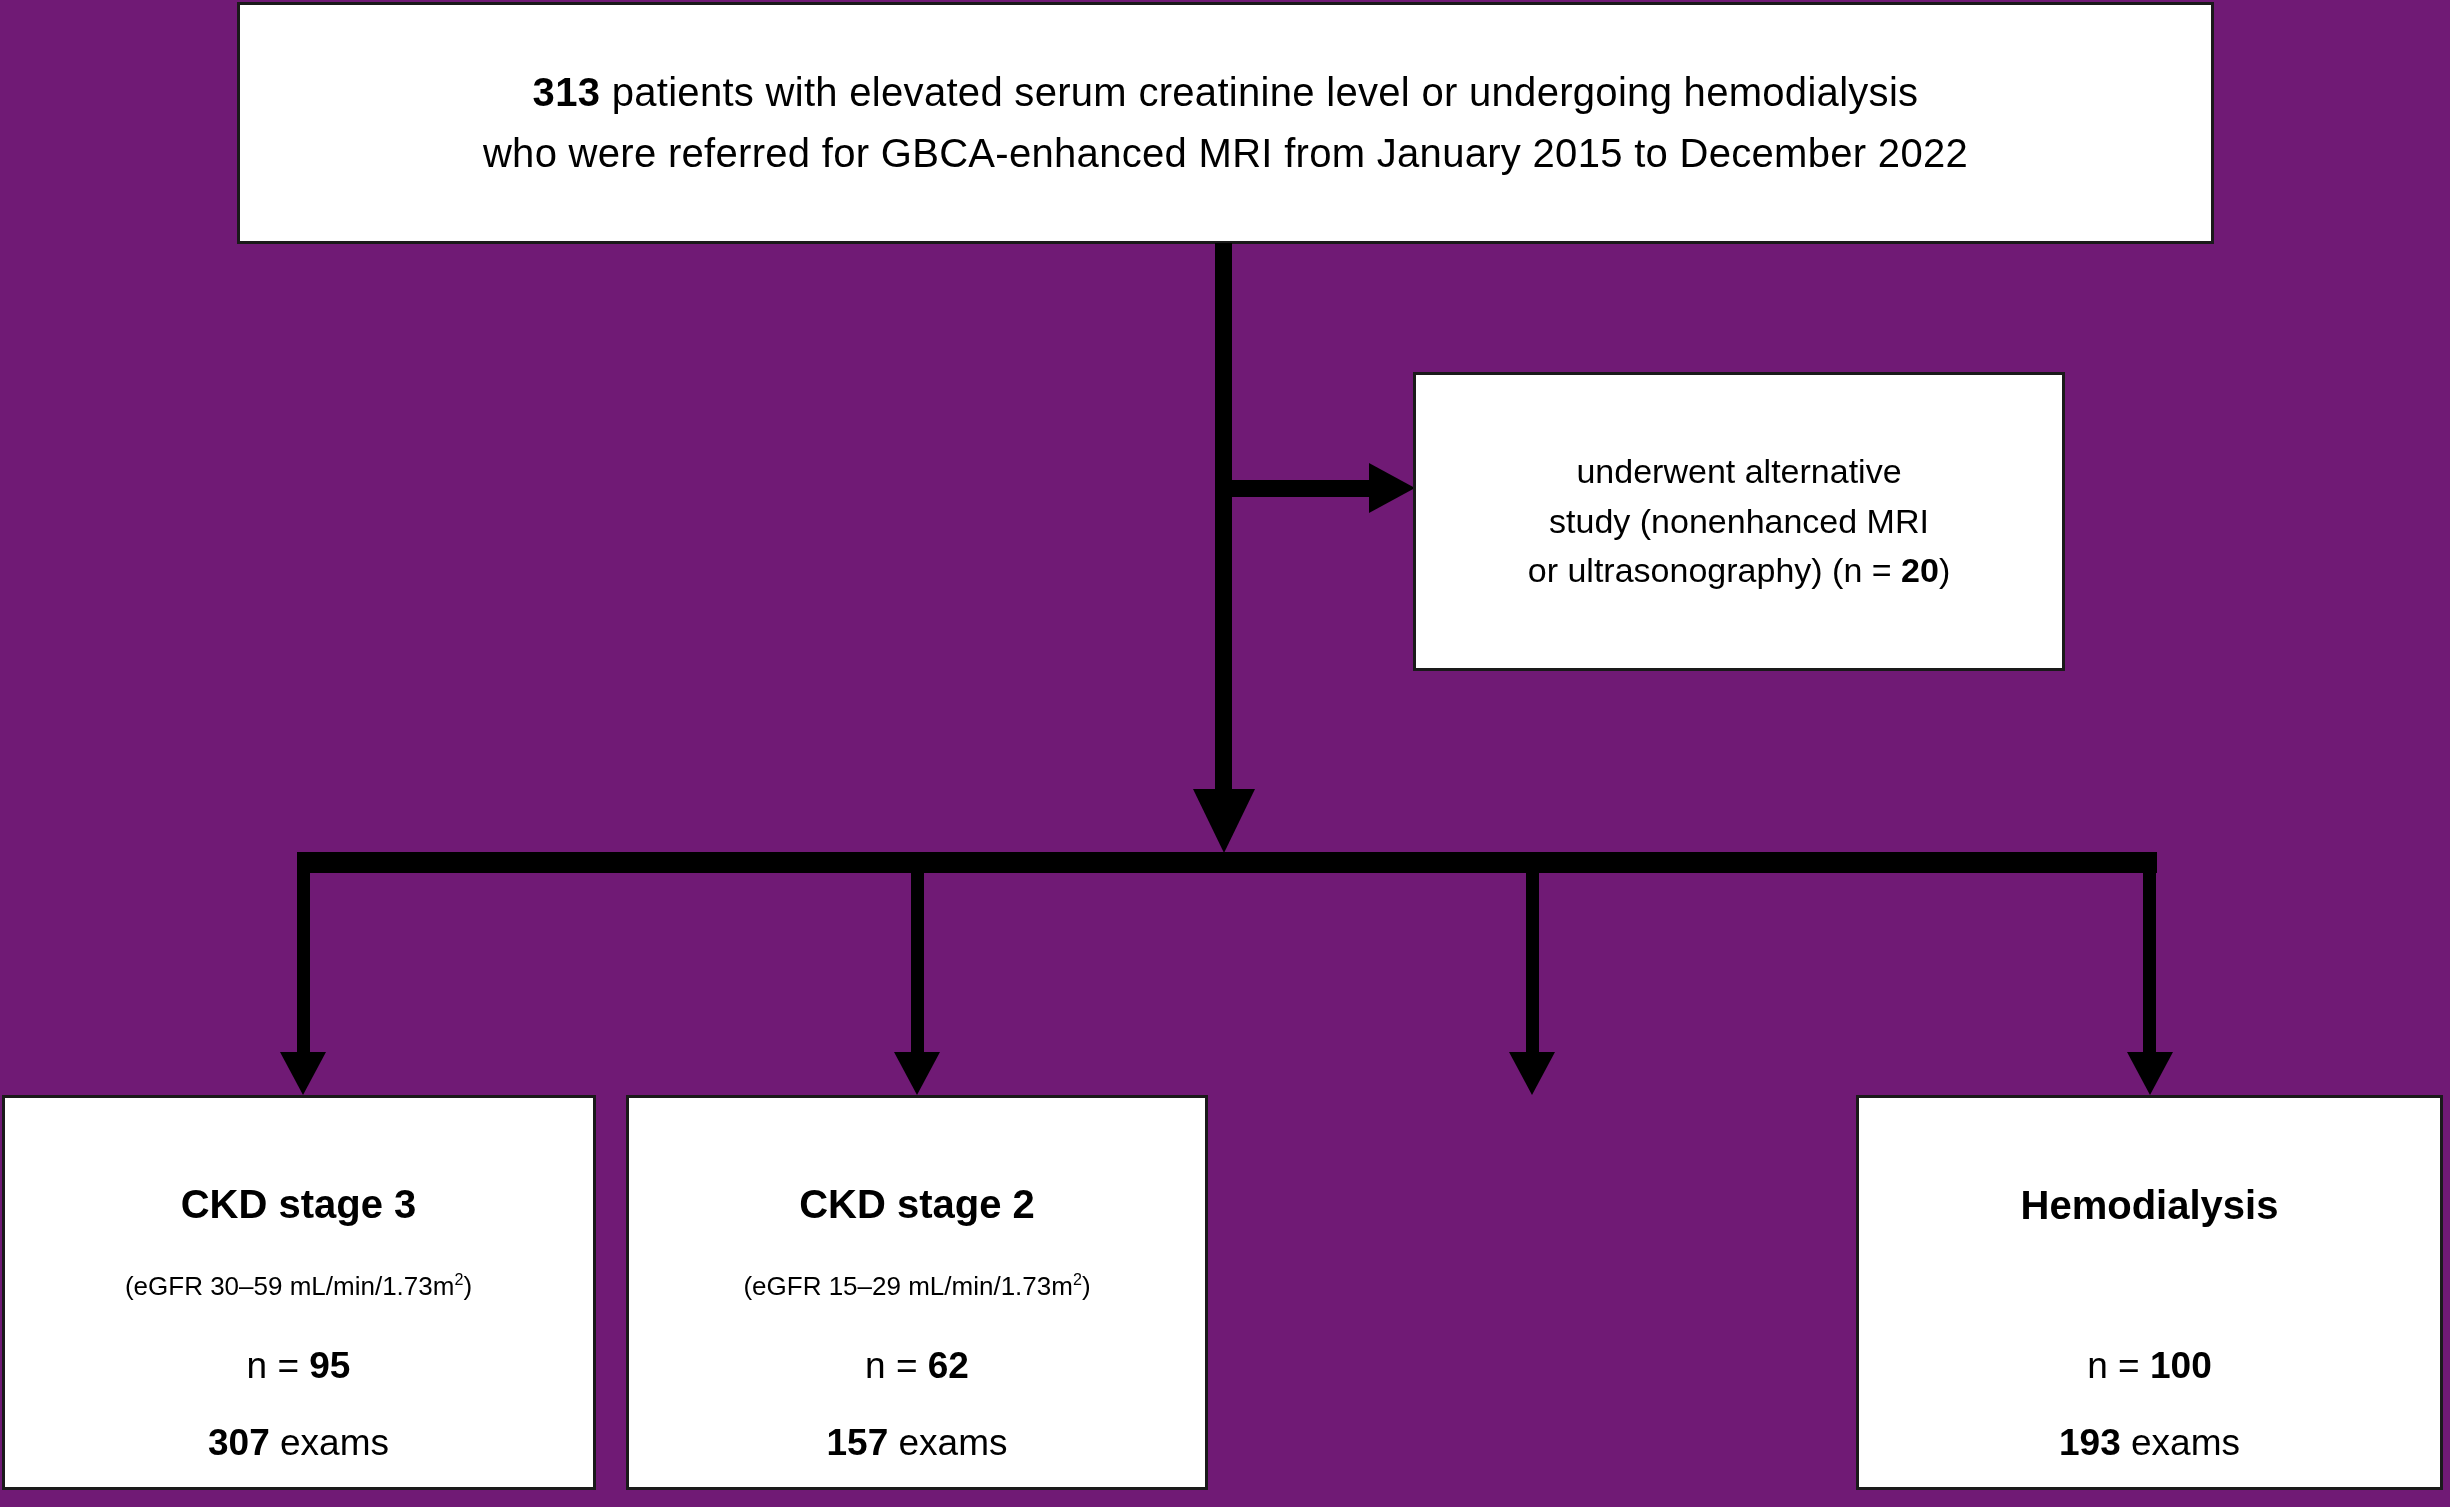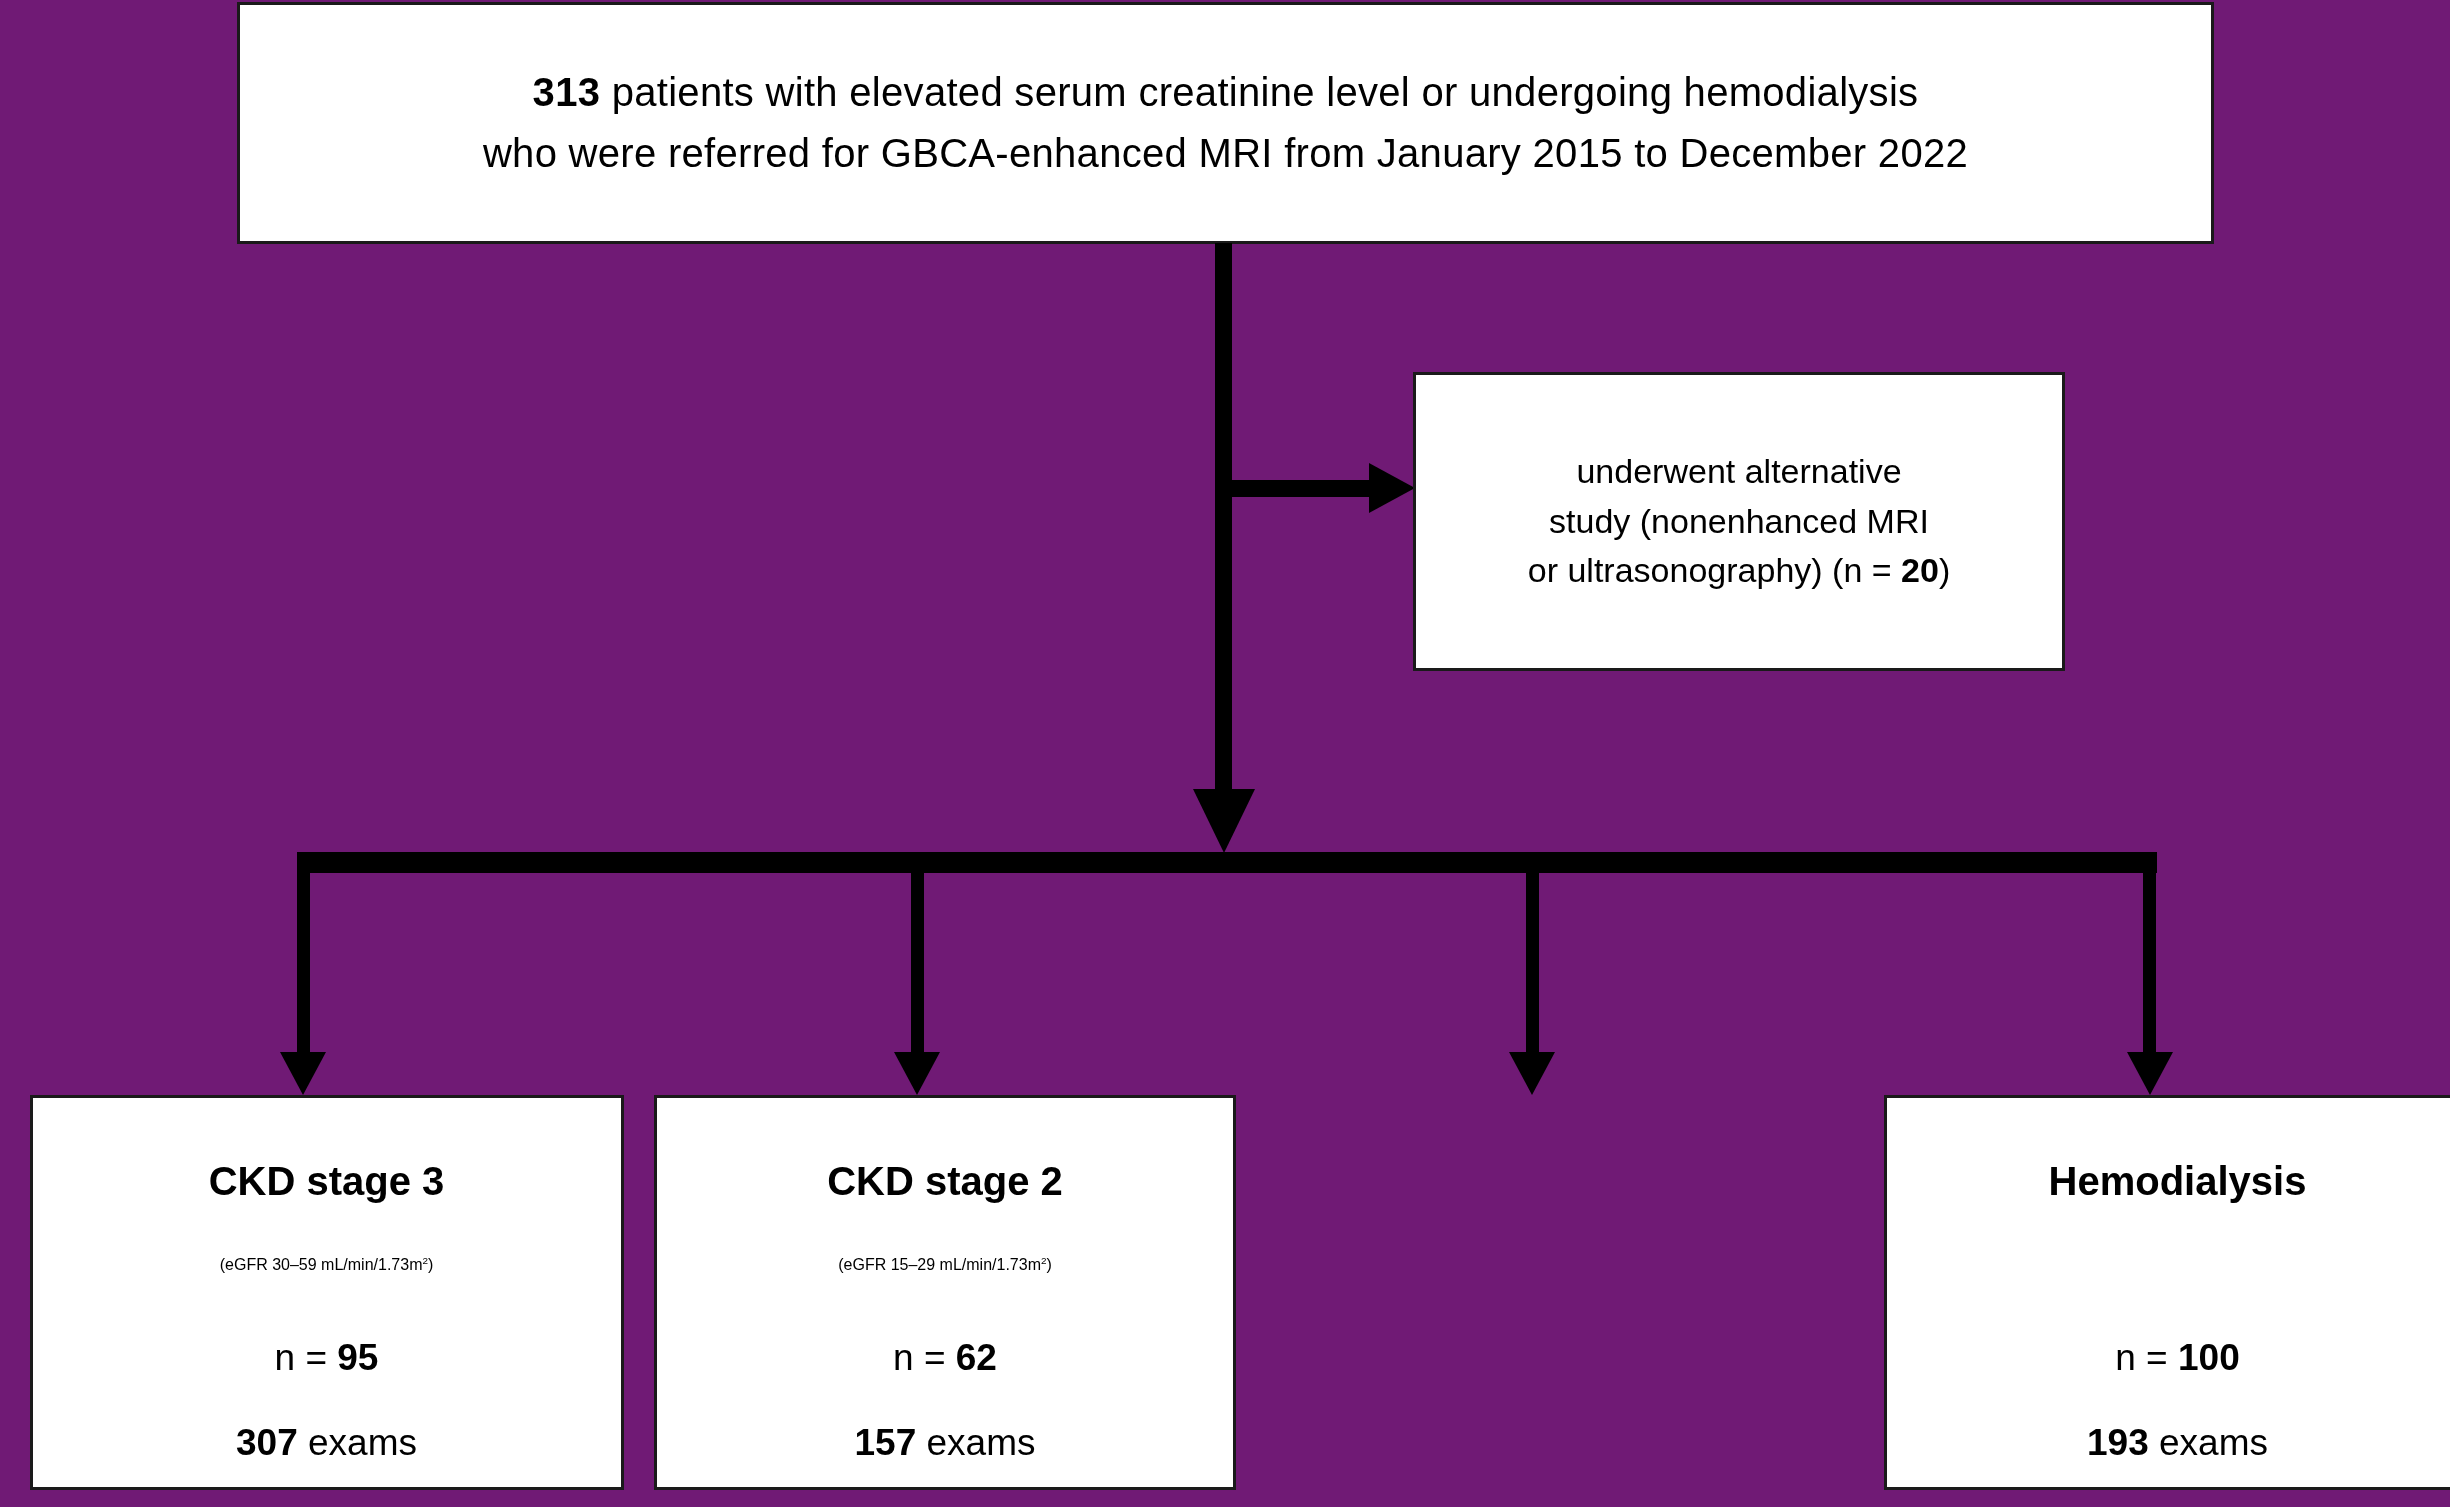--- a/index.html
+++ b/index.html
@@ -55,36 +55,35 @@
   #exclusion-box .line {
     font-size: 34px;
     line-height: 1.46;
     white-space: nowrap;
   }
 
   .outcome-box {
     top: 1095px;
     height: 395px;
     padding: 20px 7.6px 23px 7.6px;
-    justify-content: space-between;
-    margin-left: 28px;
+    justify-content: flex-end;
   }
   #outcome-0 { left: 1.5px;    width: 594px; }
   #outcome-1 { left: 626px;  width: 582px; }
   #outcome-2 { left: 1240px; width: 585px; }
   #outcome-3 { left: 1856px; width: 587px; }
 
   .outcome-title {
     font-size: 40px;
     font-weight: bold;
     white-space: nowrap;
     margin-top: 41px;
   }
   .outcome-criteria {
-    font-size: 16px;
+    font-size: 26px;
     white-space: nowrap;
     margin-top: 43px;
     min-height: 31px;
   }
   .outcome-criteria sup { font-size: 0.62em; vertical-align: super; }
   .outcome-n {
     font-size: 37px;
     white-space: nowrap;
     margin-top: 43px;
   }

